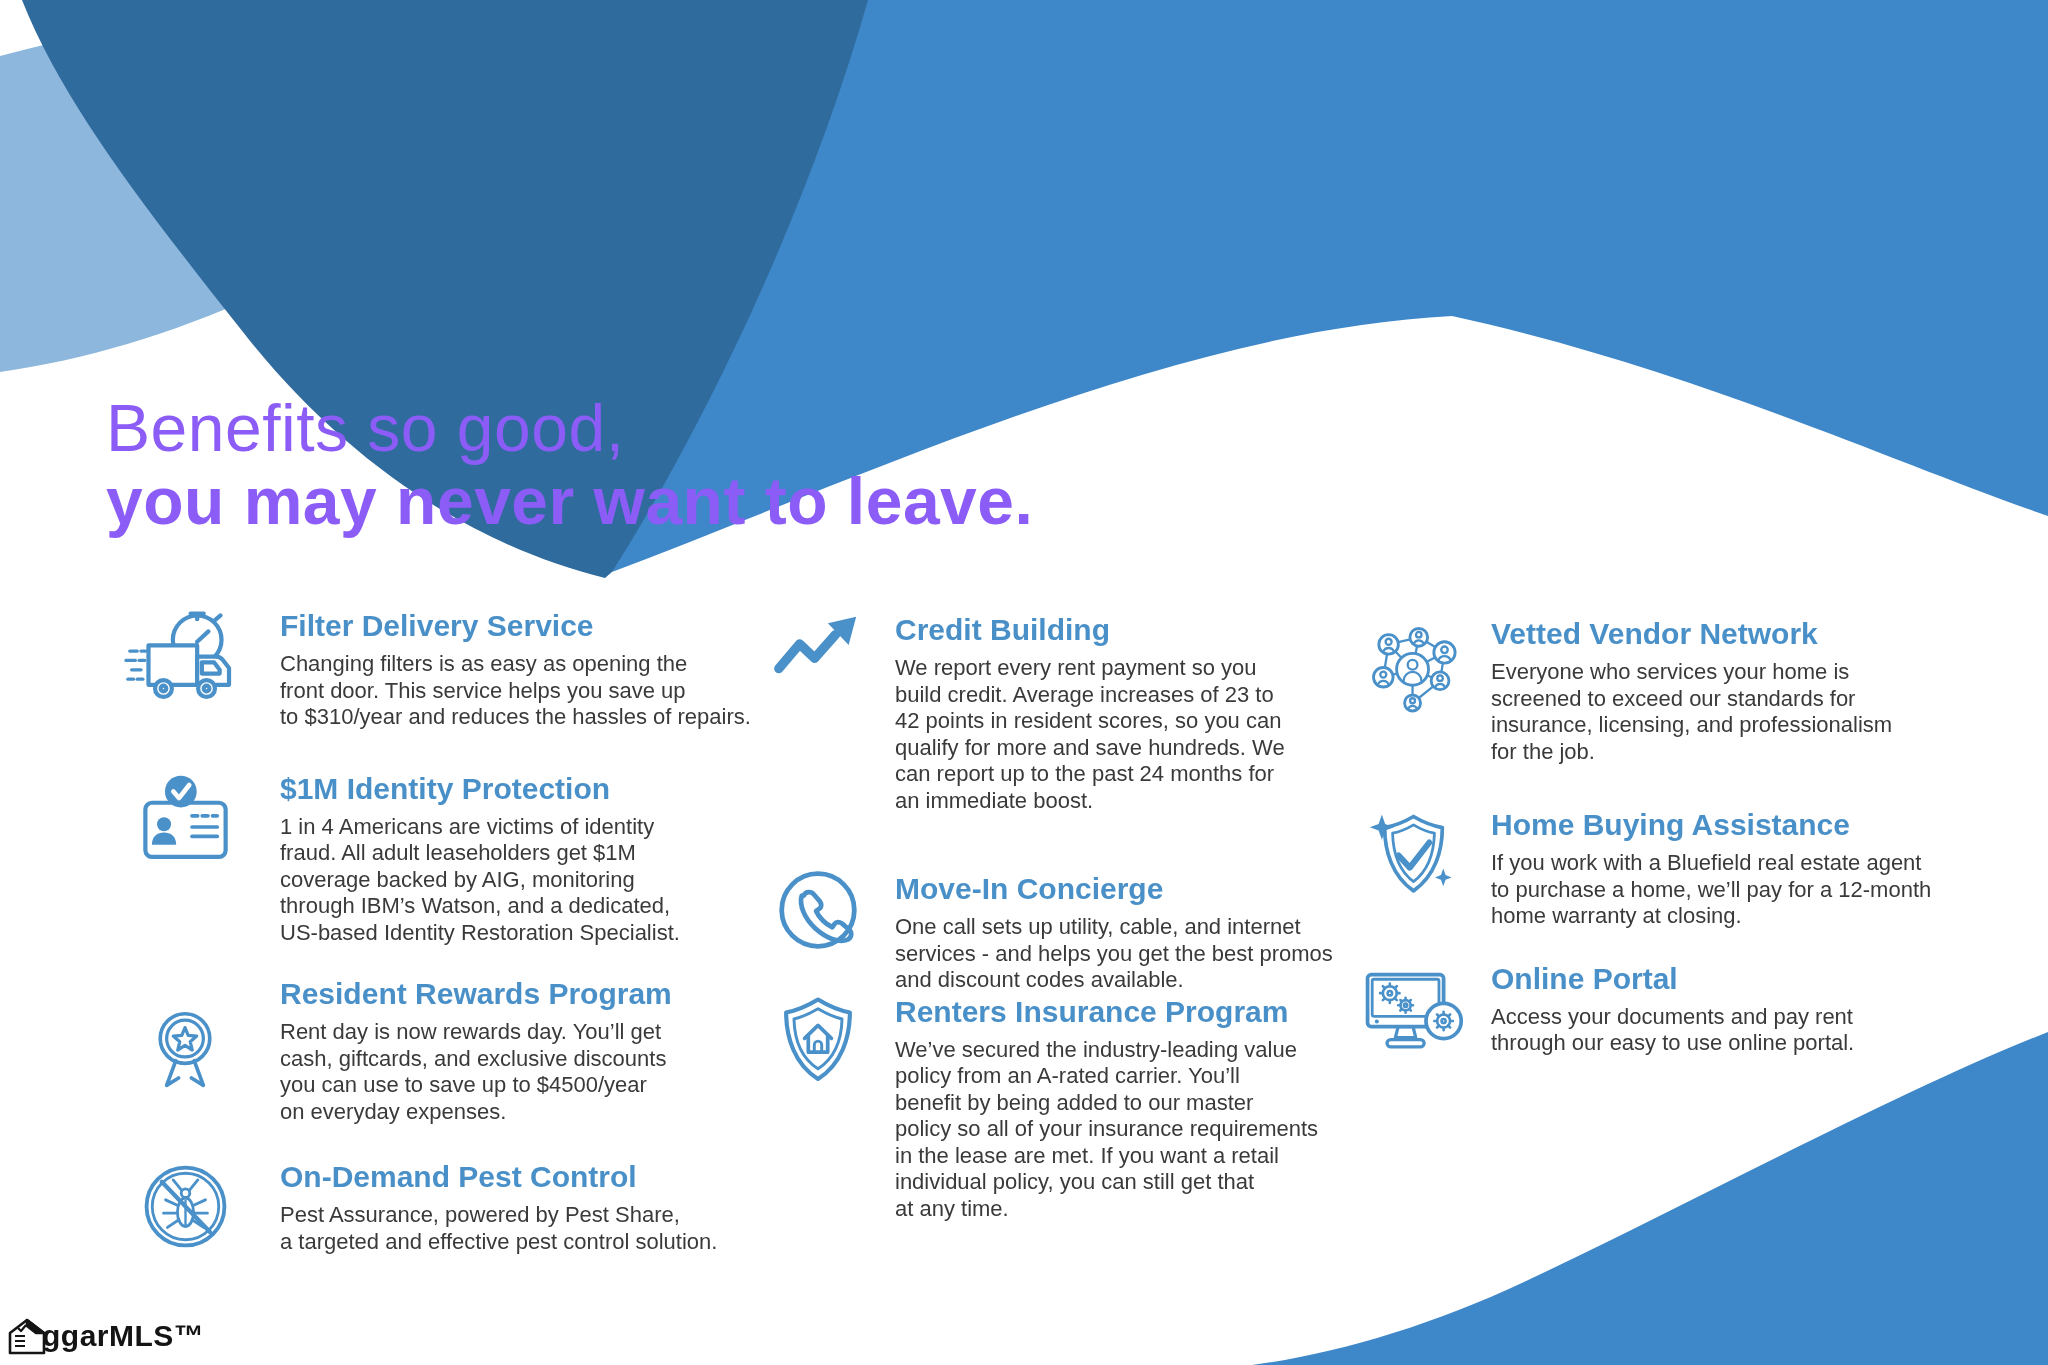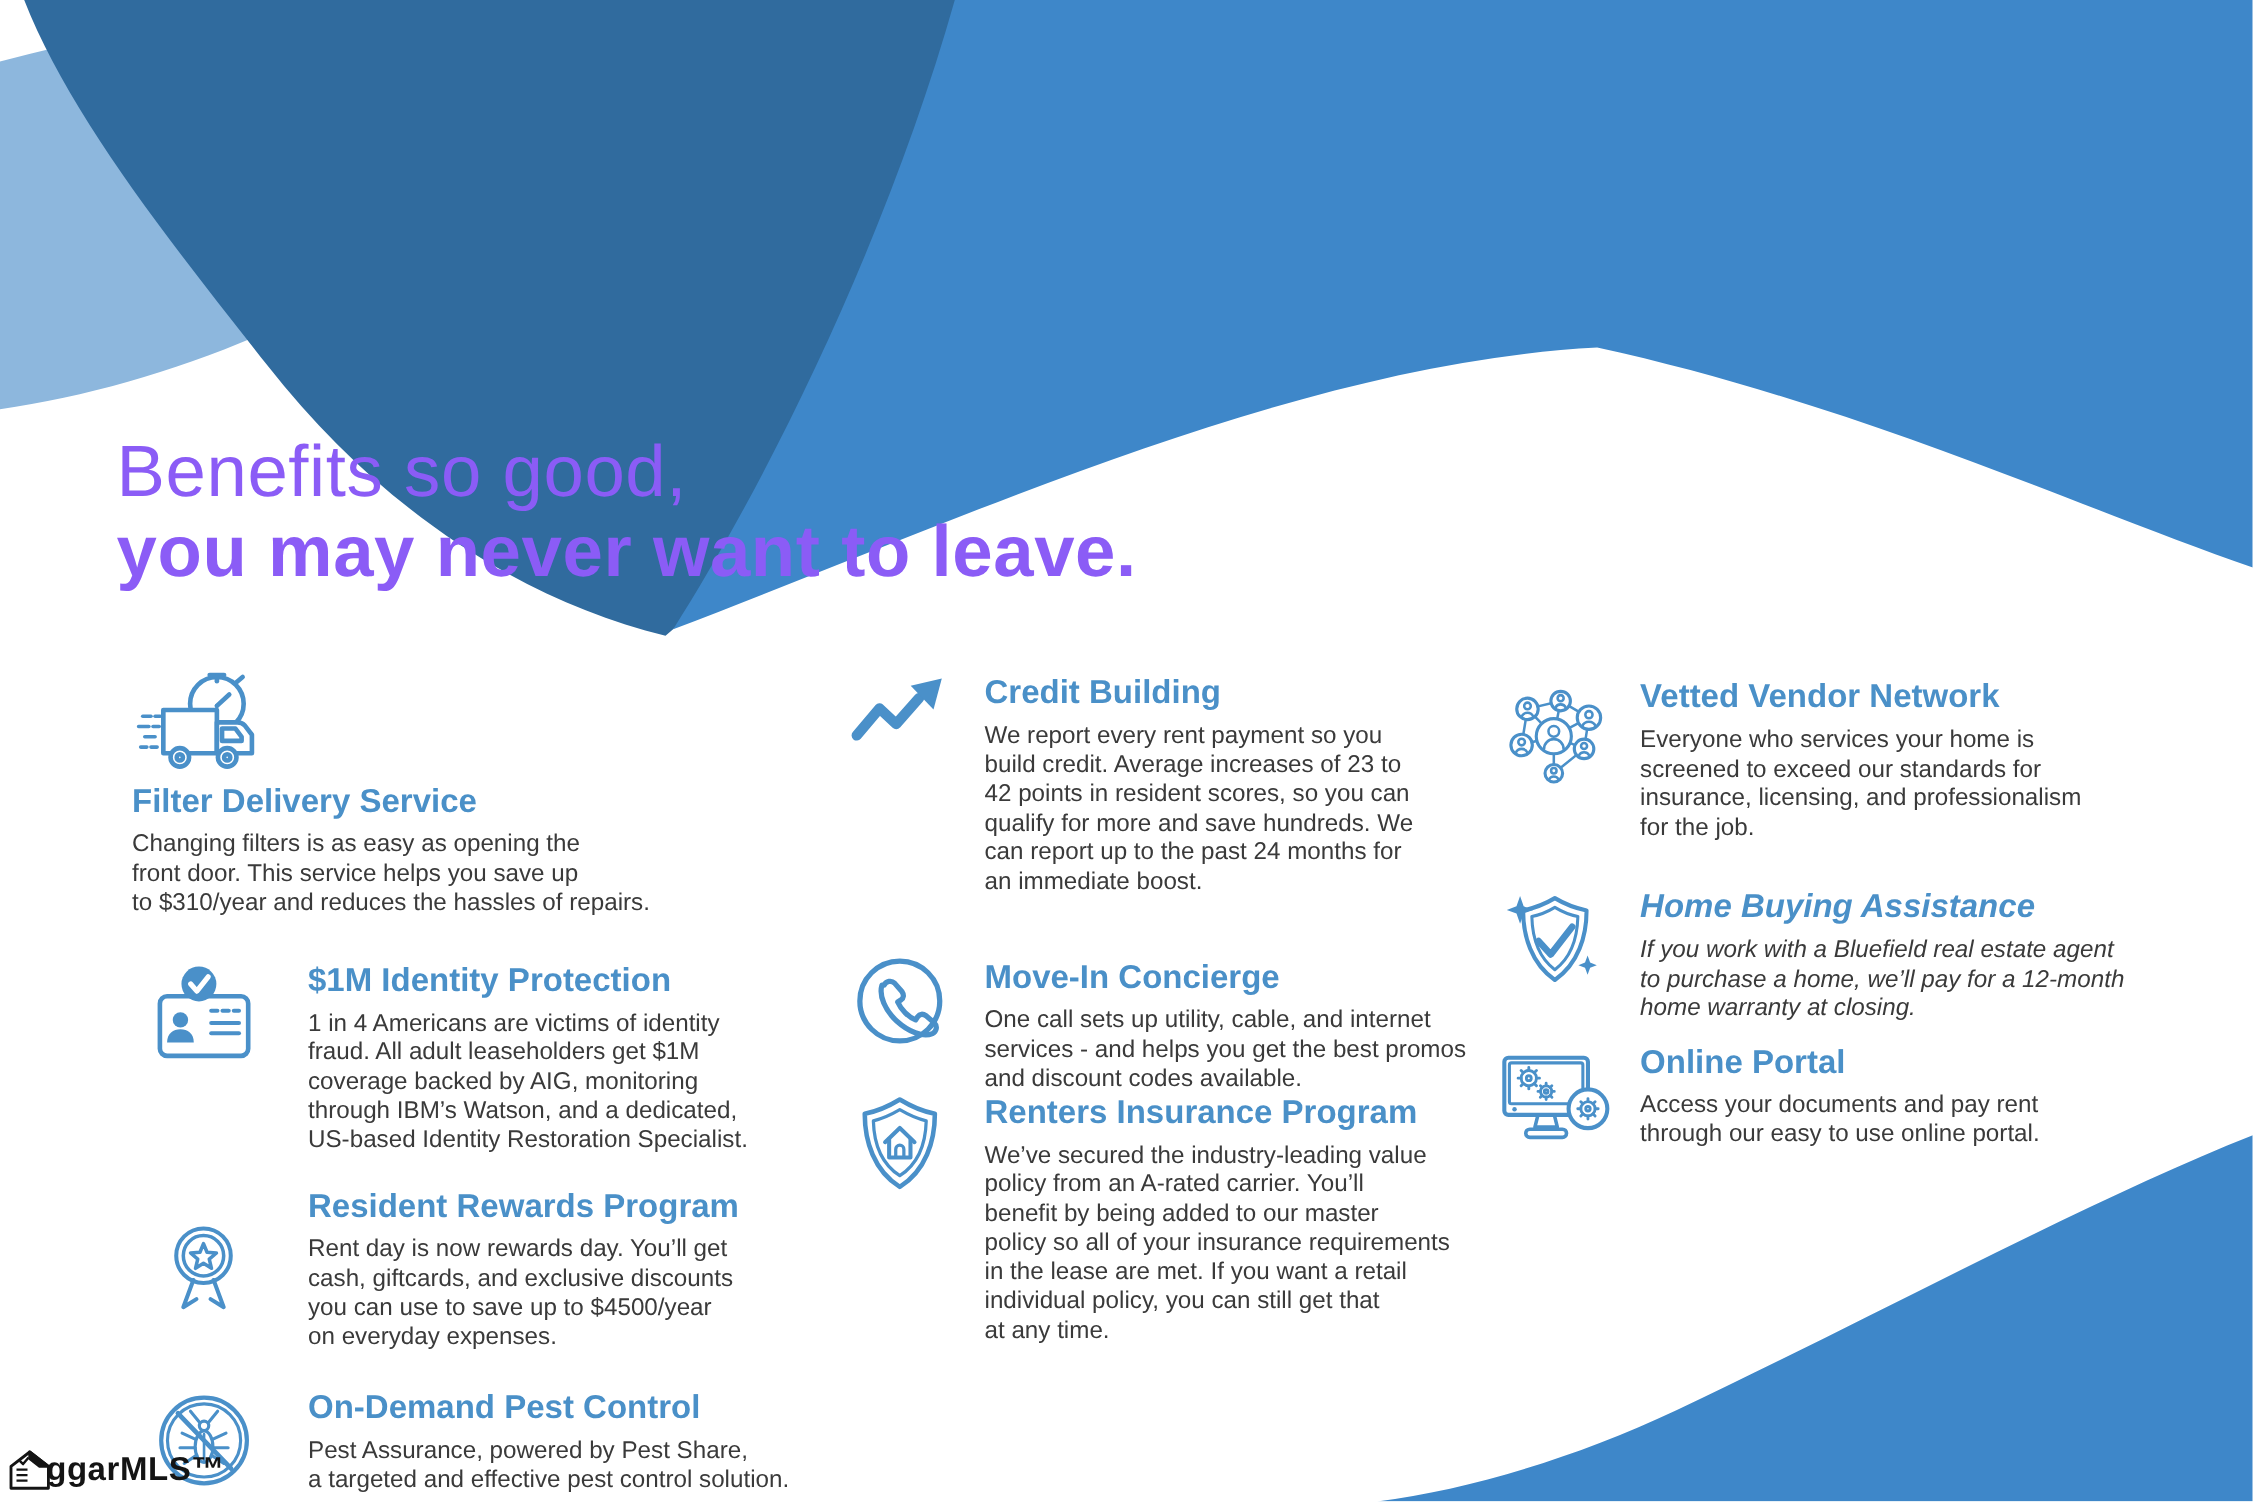--- a/index.html
+++ b/index.html
@@ -19,23 +19,23 @@
   .icon-box{flex:0 0 auto;display:flex;justify-content:center;}
   .col1 .icon-box{width:130px;margin-right:30px;}
   .col2 .icon-box{width:95px;margin-right:30px;}
   .col3 .icon-box{width:102px;margin-right:27px;}
   .btxt{flex:1 1 auto;}
   .btitle{font-size:30px;font-weight:700;line-height:36px;color:#4a90c8;margin:0 0 7px 0;}
   .bbody{font-size:22px;line-height:26.5px;color:#3a3a3a;white-space:pre-line;margin:0;}
   .col1 .bbody{width:500px;}
   .col2 .bbody{width:500px;}
   .col3 .bbody{width:520px;}
-  .mb45{margin-bottom:40px;flex-direction:column;} .mb30{margin-bottom:30px;} .mb34{margin-bottom:34px;align-items:center;}
+  .mb45{margin-bottom:40px;} .mb30{margin-bottom:30px;} .mb34{margin-bottom:34px;align-items:center;}
   .mb57{margin-bottom:57px;} .mb29{margin-bottom:29px;}
-  .mb25{margin-bottom:42px;} .mb35{margin-bottom:18px;font-style:italic;}
+  .mb25{margin-bottom:42px;} .mb35{margin-bottom:31px;}
   .watermark{position:absolute;left:6px;top:1316px;display:flex;align-items:center;color:#141414;}
   .watermark .wm-text{font-size:30px;font-weight:600;letter-spacing:.5px;margin-left:-6px;}
   svg{display:block;}
 </style>
 </head>
 <body>
 
 <div class="canvas">
 
   <svg class="waves" viewBox="0 0 2048 1365" aria-hidden="true">

